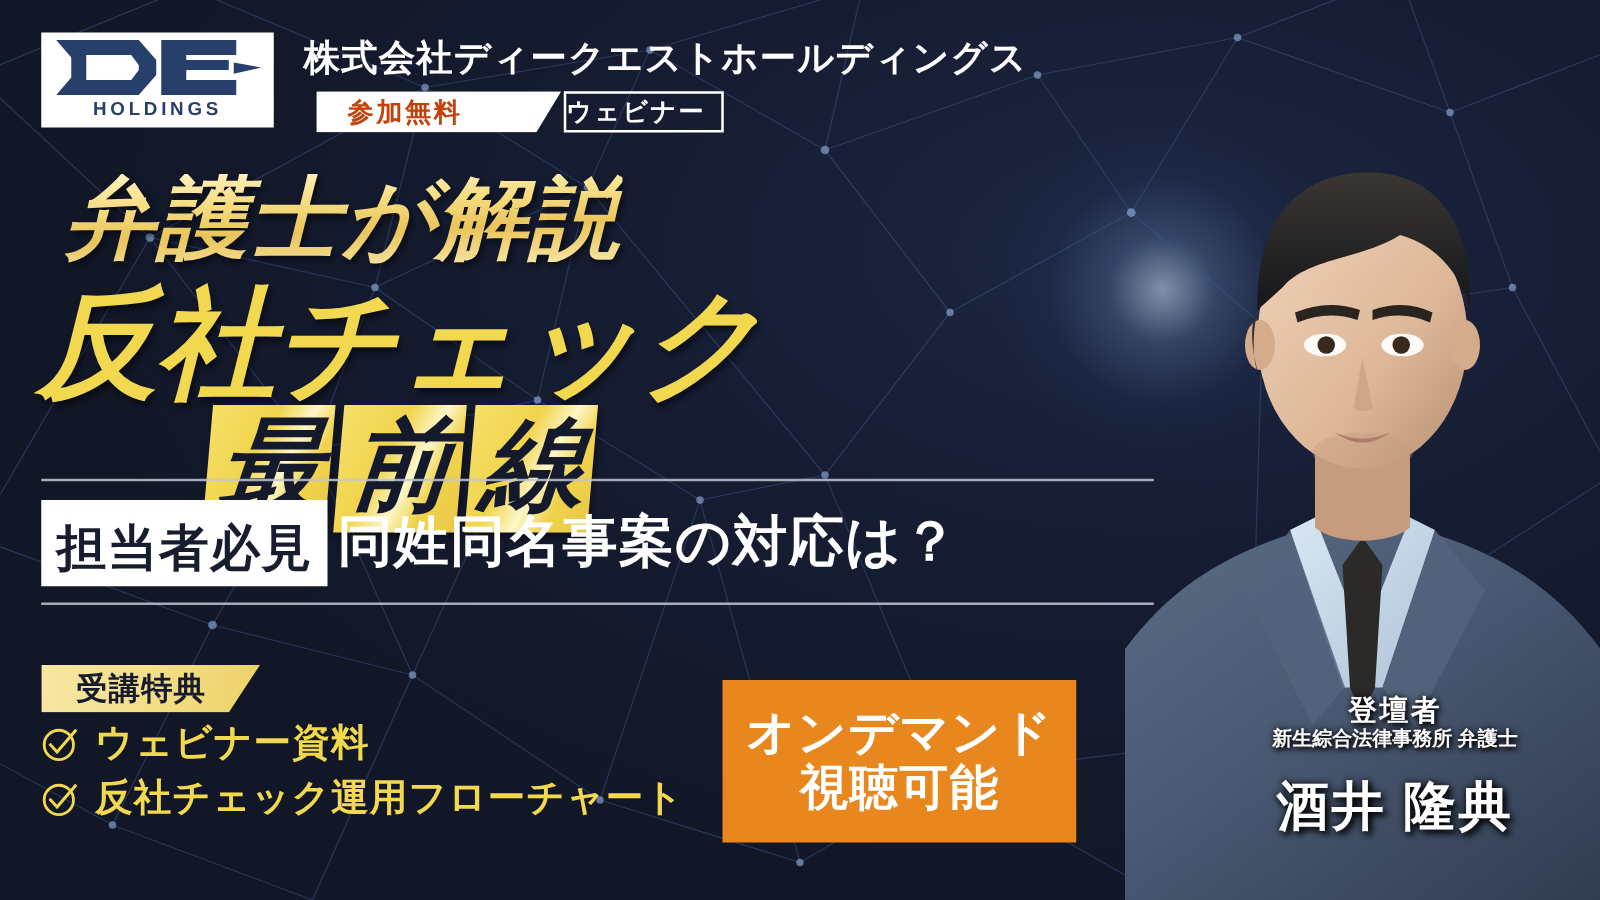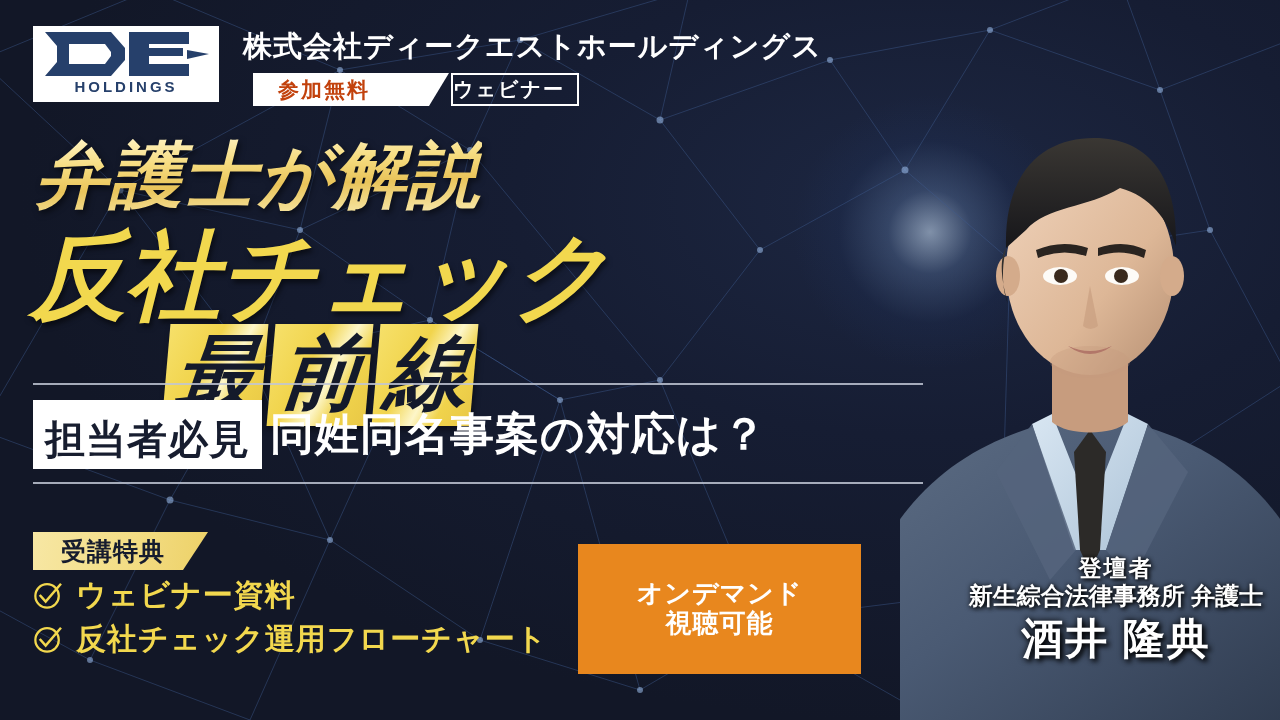--- a/index.html
+++ b/index.html
@@ -42,21 +42,21 @@
   .badge-right{
     position:absolute;left:198px;top:0;height:33px;width:128px;
     border:2px solid #ffffff;box-sizing:border-box;
     display:flex;align-items:center;
   }
   .badge-right span{
     font-size:20px;font-weight:700;color:#ffffff;letter-spacing:2px;
   }
   
   .h1{
-    position:absolute;left:36px;top:139px;
+    position:absolute;left:52px;top:139px;
     font-size:72px;font-weight:900;line-height:1;
     letter-spacing:2px;
     font-style:italic;
     background:linear-gradient(178deg,#fff3c4 0%,#f6dc80 34%,#e9c45a 62%,#f7e7a8 100%);
     -webkit-background-clip:text;background-clip:text;
     color:transparent;-webkit-text-fill-color:transparent;
     white-space:nowrap;
     filter:drop-shadow(2px 3px 3px rgba(0,0,0,.55));
   }
   
@@ -116,39 +116,39 @@
   .btext{
     font-size:30px;font-weight:700;color:#f2d84e;letter-spacing:1px;line-height:1;white-space:nowrap;
   }
   
   .cta{
     position:absolute;left:578px;top:544px;width:283px;height:130px;
     background:#e8871e;
     display:flex;flex-direction:column;align-items:center;justify-content:center;
   }
   .cta div{
-    color:#ffffff;font-size:26px;font-weight:700;line-height:1.14;letter-spacing:1px;white-space:nowrap;
+    color:#ffffff;font-size:39px;font-weight:700;line-height:1.14;letter-spacing:1px;white-space:nowrap;
   }
   
   .photo{
     position:absolute;left:900px;top:80px;width:380px;height:640px;overflow:hidden;
   }
   .speaker{
     position:absolute;left:966px;top:556px;width:300px;
     text-align:center;
   }
   .sp-role{
     font-size:23px;font-weight:700;color:#ffffff;line-height:1.1;letter-spacing:2px;
     text-shadow:0 0 5px rgba(0,0,0,.95),2px 2px 4px rgba(0,0,0,.9);
     margin-bottom:2px;
   }
   .sp-firm{
-    font-size:24px;font-weight:700;color:#ffffff;line-height:1.1;letter-spacing:0;
+    font-size:16px;font-weight:700;color:#ffffff;line-height:1.1;letter-spacing:0;
     text-shadow:0 0 5px rgba(0,0,0,.95),2px 2px 4px rgba(0,0,0,.9);
-    margin-bottom:6px;
+    margin-bottom:21px;
   }
   .sp-name{
     font-size:42px;font-weight:700;color:#ffffff;line-height:1.1;letter-spacing:2px;
     text-shadow:0 0 6px rgba(0,0,0,.95),3px 3px 5px rgba(0,0,0,.9);
   }
 </style>
 </head>
 <body>
 
 <div id="banner">

